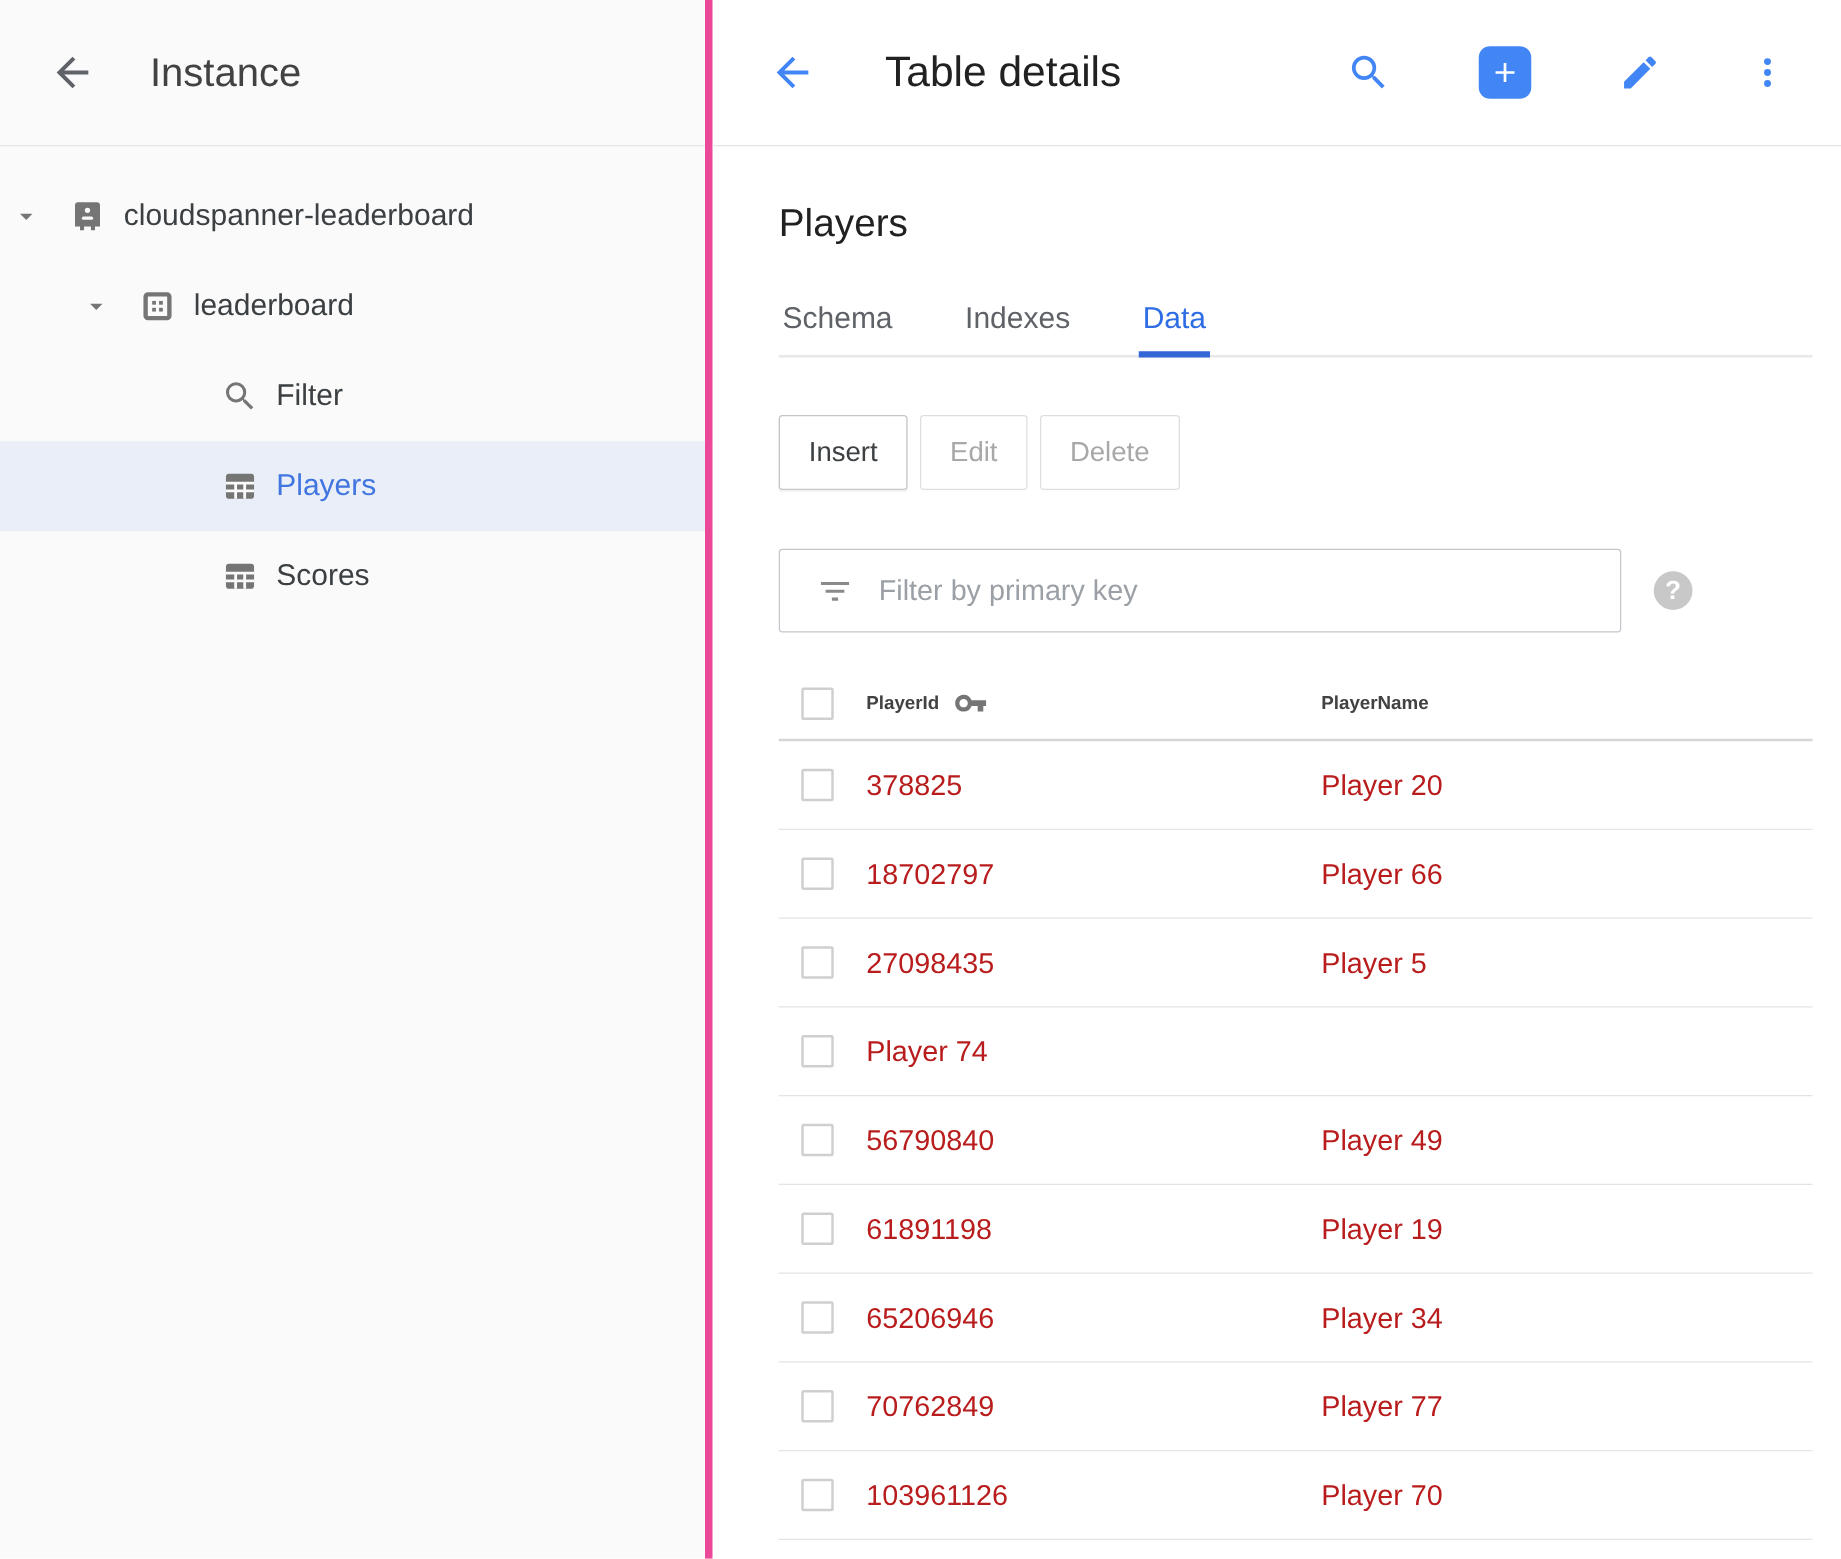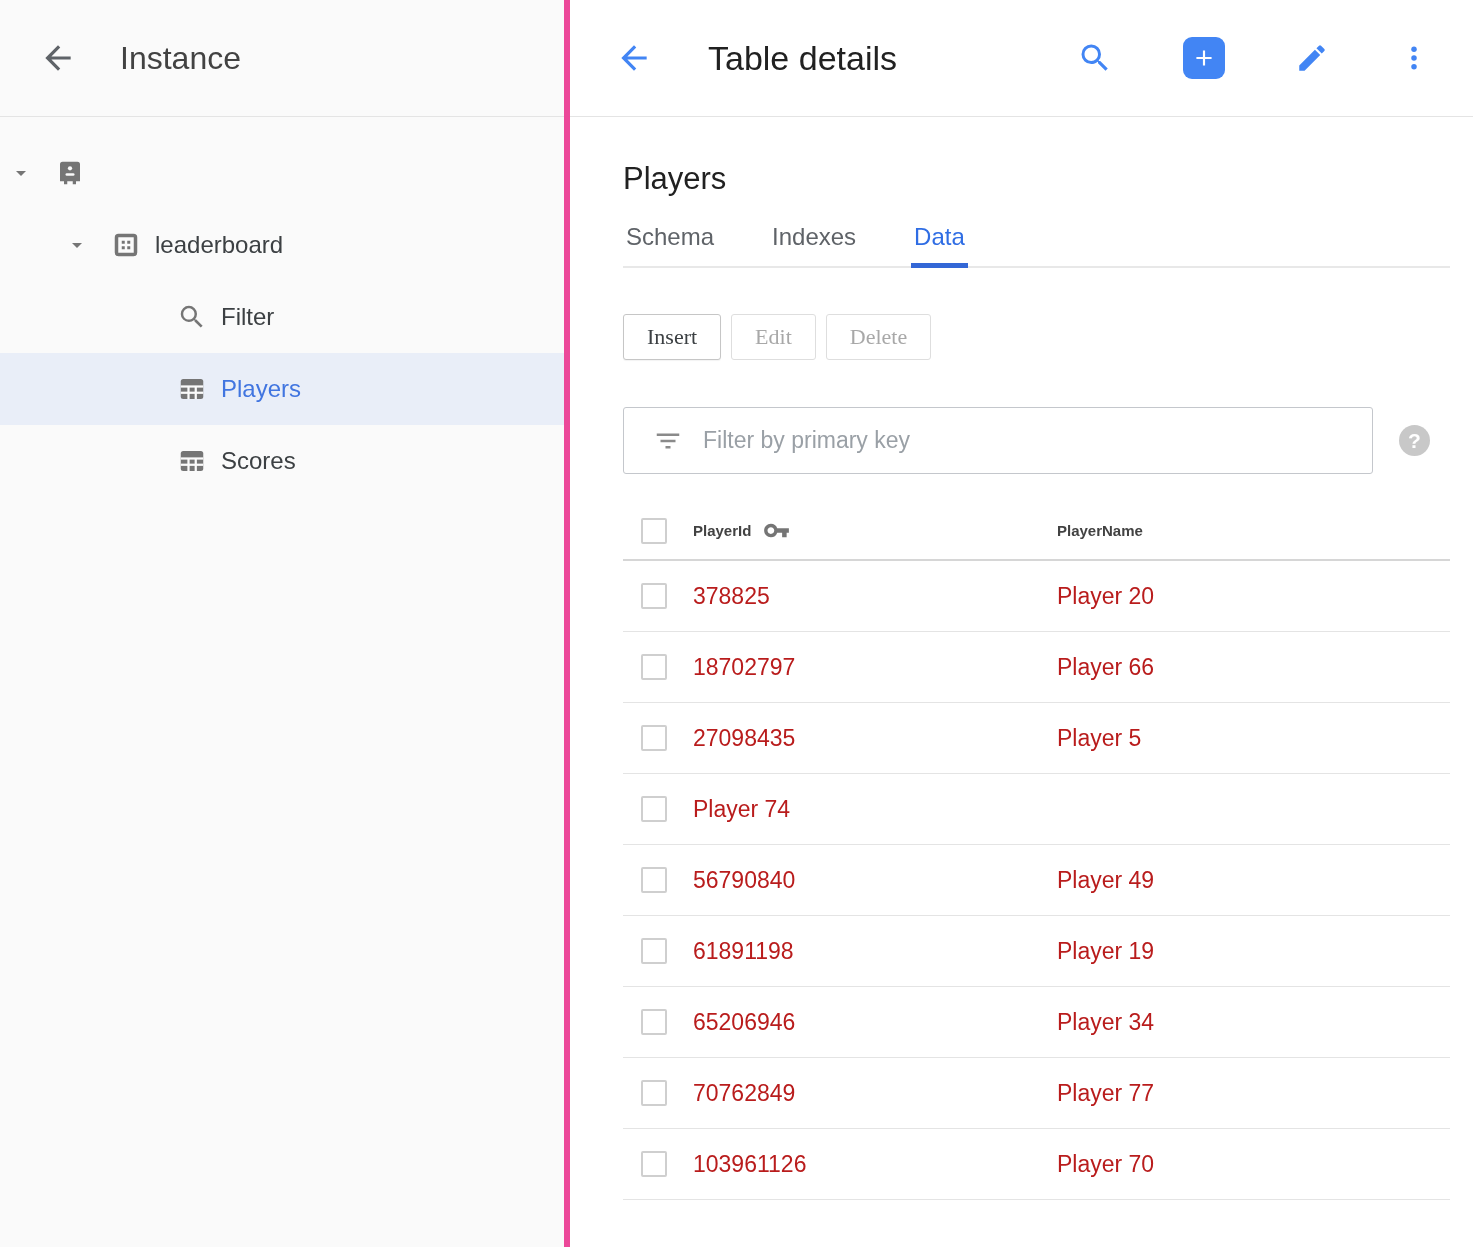--- a/index.html
+++ b/index.html
@@ -29,31 +29,31 @@
   .main-header { height: 117px; border-bottom: 1px solid #e4e4e4; display: flex; align-items: center; padding: 0 44px; flex-shrink: 0; text-align: center; }
   .hbtn { background: none; border: none; cursor: pointer; padding: 0; display: flex; align-items: center; justify-content: center; color: #4285f4; }
   .main-back { width: 40px; height: 40px; }
   .main-title { margin-left: 54px; font-size: 34px; color: #212121; font-weight: 400; }
   .header-actions { margin-left: auto; display: flex; align-items: center; gap: 70px; }
   .plus-box { width: 42px; height: 42px; border-radius: 9px; background: #4285f4; color: #fff; }
 
   
   .content { padding: 0 23px 0 53px; }
   .table-name { margin-top: 44px; font-size: 31px; font-weight: 400; color: #212121; }
-  .tabs { margin-top: 26px; display: flex; border-bottom: 2px solid #e8e8e8; }
+  .tabs { margin-top: 44px; display: flex; border-bottom: 2px solid #e8e8e8; }
   .tab { position: relative; background: none; border: none; cursor: pointer; font-family: inherit; font-size: 24px; color: #5f6368; padding: 0 3px 15px; margin-right: 52px; }
   .tab.active { color: #2f6de4; }
   .tab.active::after { content: ""; position: absolute; left: 0; right: 0; bottom: -2px; height: 5px; background: #3367d6; }
 
   .actions { margin-top: 46px; display: flex; gap: 10px; }
-  .btn { height: 46px; padding: 0 23px; font-family: Liberation Serif, serif; font-size: 22px; background: #fff; border: 1px solid #c6c6c6; border-radius: 3px; color: #3c4043; cursor: pointer; box-shadow: 0 1px 1px rgba(0,0,0,0.05); }
+  .btn { height: 60px; padding: 0 23px; font-family: Liberation Sans, sans-serif; font-size: 22px; background: #fff; border: 1px solid #c6c6c6; border-radius: 3px; color: #3c4043; cursor: pointer; box-shadow: 0 1px 1px rgba(0,0,0,0.05); }
   .btn[disabled] { color: #a8a8a8; border-color: #dedede; box-shadow: none; cursor: default; }
 
   .filter-row { margin-top: 47px; display: flex; align-items: center; }
-  .filter-box { width: 750px; height: 67px; border: 1px solid #c4c7cc; border-radius: 3px; background: #fff; display: flex; align-items: center; }
+  .filter-box { width: 674px; height: 67px; border: 1px solid #c4c7cc; border-radius: 3px; background: #fff; display: flex; align-items: center; }
   .filter-icon { margin-left: 29px; color: #8a8a8a; display: flex; }
   .filter-input { flex: 1; margin-left: 20px; margin-right: 12px; border: none; outline: none; font-family: inherit; font-size: 23px; color: #3c4043; background: transparent; }
   .filter-input::placeholder { color: #9aa0a6; }
   .help-icon { margin-left: 26px; width: 31px; height: 31px; border-radius: 50%; background: #c8c8c8; color: #fff; font-size: 21px; font-weight: 700; display: flex; align-items: center; justify-content: center; }
 
   
   .data-table { margin-top: 28px; }
   .tr { display: grid; grid-template-columns: 70px 364px 1fr; align-items: center; }
   .thead { height: 59px; border-bottom: 2px solid #d6d6d6; }
   .th { font-size: 15px; font-weight: 700; color: #424242; display: flex; align-items: center; }
@@ -87,20 +87,21 @@
               <path d="M7 10l5 5 5-5z"></path>
             </svg>
         </span>
         <span class="tree-icon">
           <svg width="30" height="30" viewBox="0 0 24 24" fill="currentColor">
             <path d="M6 3h12a2 2 0 0 1 2 2v13.5h-3.2V21h-2.6v-2.5H9.8V21H7.2v-2.5H4V5a2 2 0 0 1 2-2z"></path>
             <circle cx="12" cy="8.2" r="1.7" fill="#fafafa"></circle>
             <rect x="8.4" y="12.2" width="7.2" height="2" rx="1" fill="#fafafa"></rect>
           </svg>
         </span>
+        <span class="tree-label">cloudspanner-leaderboard</span>
       </div>
 
       <div class="tree-row lvl1">
         <span class="caret">
           <svg width="24" height="24" viewBox="0 0 24 24" fill="currentColor">
               <path d="M7 10l5 5 5-5z"></path>
             </svg>
         </span>
         <span class="tree-icon">
           <svg width="30" height="30" viewBox="0 0 24 24" fill="none" stroke="currentColor">

